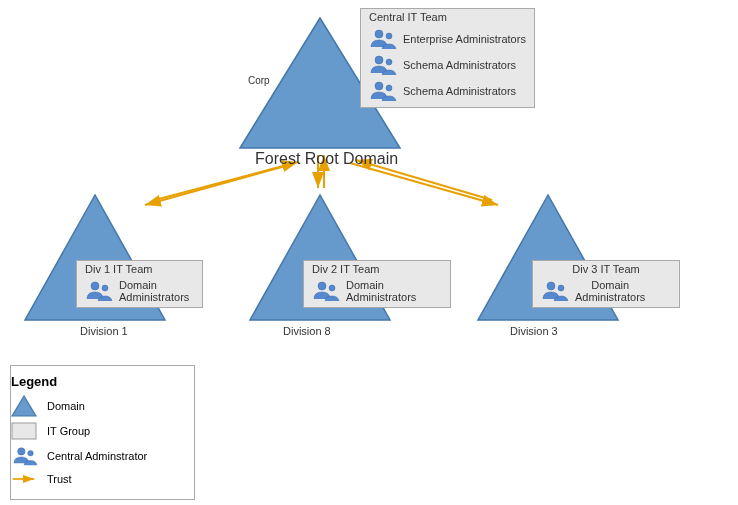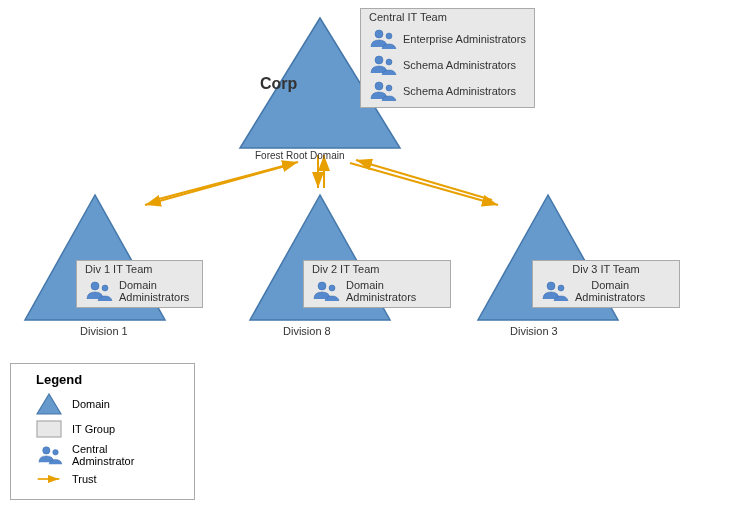--- a/index.html
+++ b/index.html
@@ -52,21 +52,21 @@
       font-size: 11px;
       color: #333;
     }
 
     
     #legend {
       position: absolute;
       bottom: 5px;
       left: 10px;
       border: 1px solid #aaa;
-      padding: 8px 25px;
+      padding: 8px 0;
       background: #fff;
       width: 185px;
     }
 
     .legend-title {
       font-weight: bold;
       font-size: 13px;
       margin-bottom: 6px;
     }
 
@@ -121,23 +121,23 @@
     <line x1="318" y1="155" x2="318" y2="188" stroke="#e8a000" stroke-width="2" marker-end="url(#arrowhead-orange)"></line>
 
     <line x1="324" y1="188" x2="324" y2="155" stroke="#e8a000" stroke-width="2" marker-end="url(#arrowhead-orange)"></line>
 
     <line x1="350" y1="163" x2="498" y2="205" stroke="#e8a000" stroke-width="2" marker-end="url(#arrowhead-orange)"></line>
 
     <line x1="492" y1="200" x2="356" y2="160" stroke="#e8a000" stroke-width="2" marker-end="url(#arrowhead-orange)"></line>
 
   </svg>
 
-  <div style="position:absolute; left:260px; top:75px; font-size:16px; color:#333;font-weight:bold;">Corp</div>
-
-  <div style="position:absolute; left:255px; top:150px; font-size:10px; color:#333; white-space:nowrap;">Forest Root Domain</div>
+  <div style="position:absolute; left:248px; top:75px; font-size:10px; color:#333;">Corp</div>
+
+  <div style="position:absolute; left:255px; top:150px; font-size:16px; color:#333; white-space:nowrap;">Forest Root Domain</div>
 
   <div style="position:absolute; left:58px; top:325px; font-size:11px; color:#333;padding-left:22px;">Division 1</div>
 
   <div style="position:absolute; left:283px; top:325px; font-size:11px; color:#333;">Division 8</div>
 
   <div style="position:absolute; left:510px; top:325px; font-size:11px; color:#333;">Division 3</div>
 
   <div class="it-group-box" style="position:absolute; left:360px; top:8px; width:175px;">
     <div class="it-group-title">Central IT Team</div>
     <div class="it-group-row">

